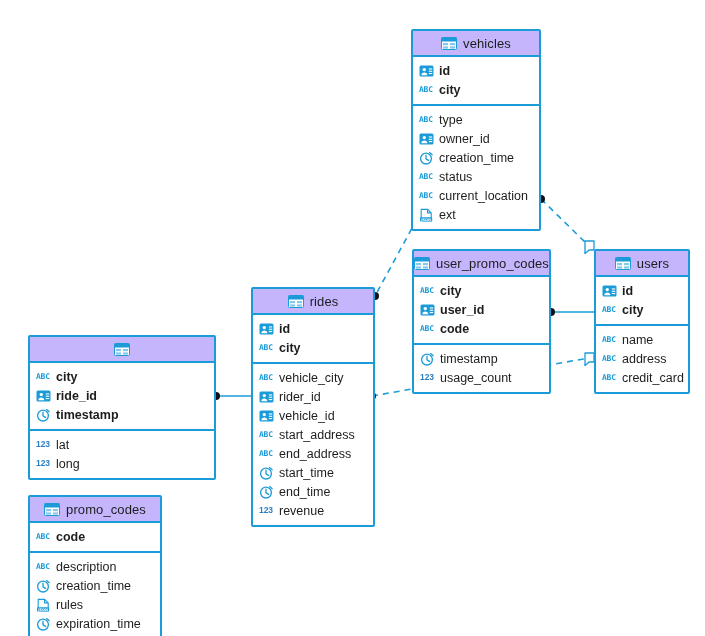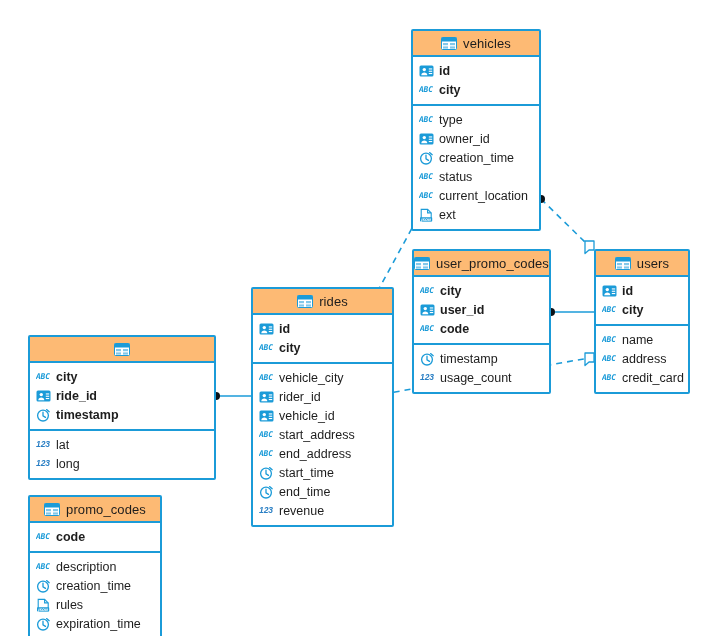--- a/index.html
+++ b/index.html
@@ -31,21 +31,21 @@
     background: #ffffff;
     border-radius: 2px;
   }
   .ent-header {
     box-sizing: border-box;
     height: 26px;
     display: flex;
     align-items: center;
     justify-content: center;
     gap: 6px;
-    background: #fdba74;
+    background: #c4b5fd;
     border-bottom: 2px solid #1b9bd8;
     padding: 0 6px;
   }
   .ent-title {
     font-size: 13px;
     color: #1d1d1d;
     white-space: nowrap;
     letter-spacing: 0.1px;
   }
   .ent-section {
@@ -67,21 +67,20 @@
     color: #1d1d1d;
   }
   .field.pk .fname {
     font-weight: bold;
   }
   
   .ic {
     flex: 0 0 auto;
     display: inline-block;
     position: relative;
-    font-style: italic;
   }
   .ic svg { display: block; }
   
   .ic-table { width: 16px; height: 13px; }
   
   .ic-col { width: 15px; height: 14px; }
 </style>
 </head>
 <body>
 
@@ -332,21 +331,21 @@
         <div class="field">
           <span class="ic ic-col">
             <svg viewBox="0 0 18 12" width="17" height="12">
               <text x="0" y="9.3" font-family="DejaVu Sans Mono, monospace" font-size="8.4" font-weight="bold" fill="#1b9bd8" letter-spacing="-0.2">ABC</text>
             </svg>
           </span>
           <span class="fname">credit_card</span>
         </div>
       </div>
     </div>
-    <div class="entity" style="left: 251px; top: 287px; width: 143px;">
+    <div class="entity" style="left: 251px; top: 287px; width: 124px;">
       <div class="ent-header">
         <span class="ic ic-table">
           <svg viewBox="0 0 16 13" width="16" height="13">
             <rect x="0.5" y="0.5" width="15" height="12" rx="1" fill="#ffffff" stroke="#1b9bd8"></rect>
             <rect x="0.5" y="0.5" width="15" height="4" fill="#1b9bd8"></rect>
             <rect x="2" y="6" width="5" height="2.2" fill="#1b9bd8" opacity="0.55"></rect>
             <rect x="9" y="6" width="5" height="2.2" fill="#1b9bd8" opacity="0.55"></rect>
             <rect x="2" y="9.4" width="5" height="2.2" fill="#1b9bd8" opacity="0.55"></rect>
             <rect x="9" y="9.4" width="5" height="2.2" fill="#1b9bd8" opacity="0.55"></rect>
           </svg>

